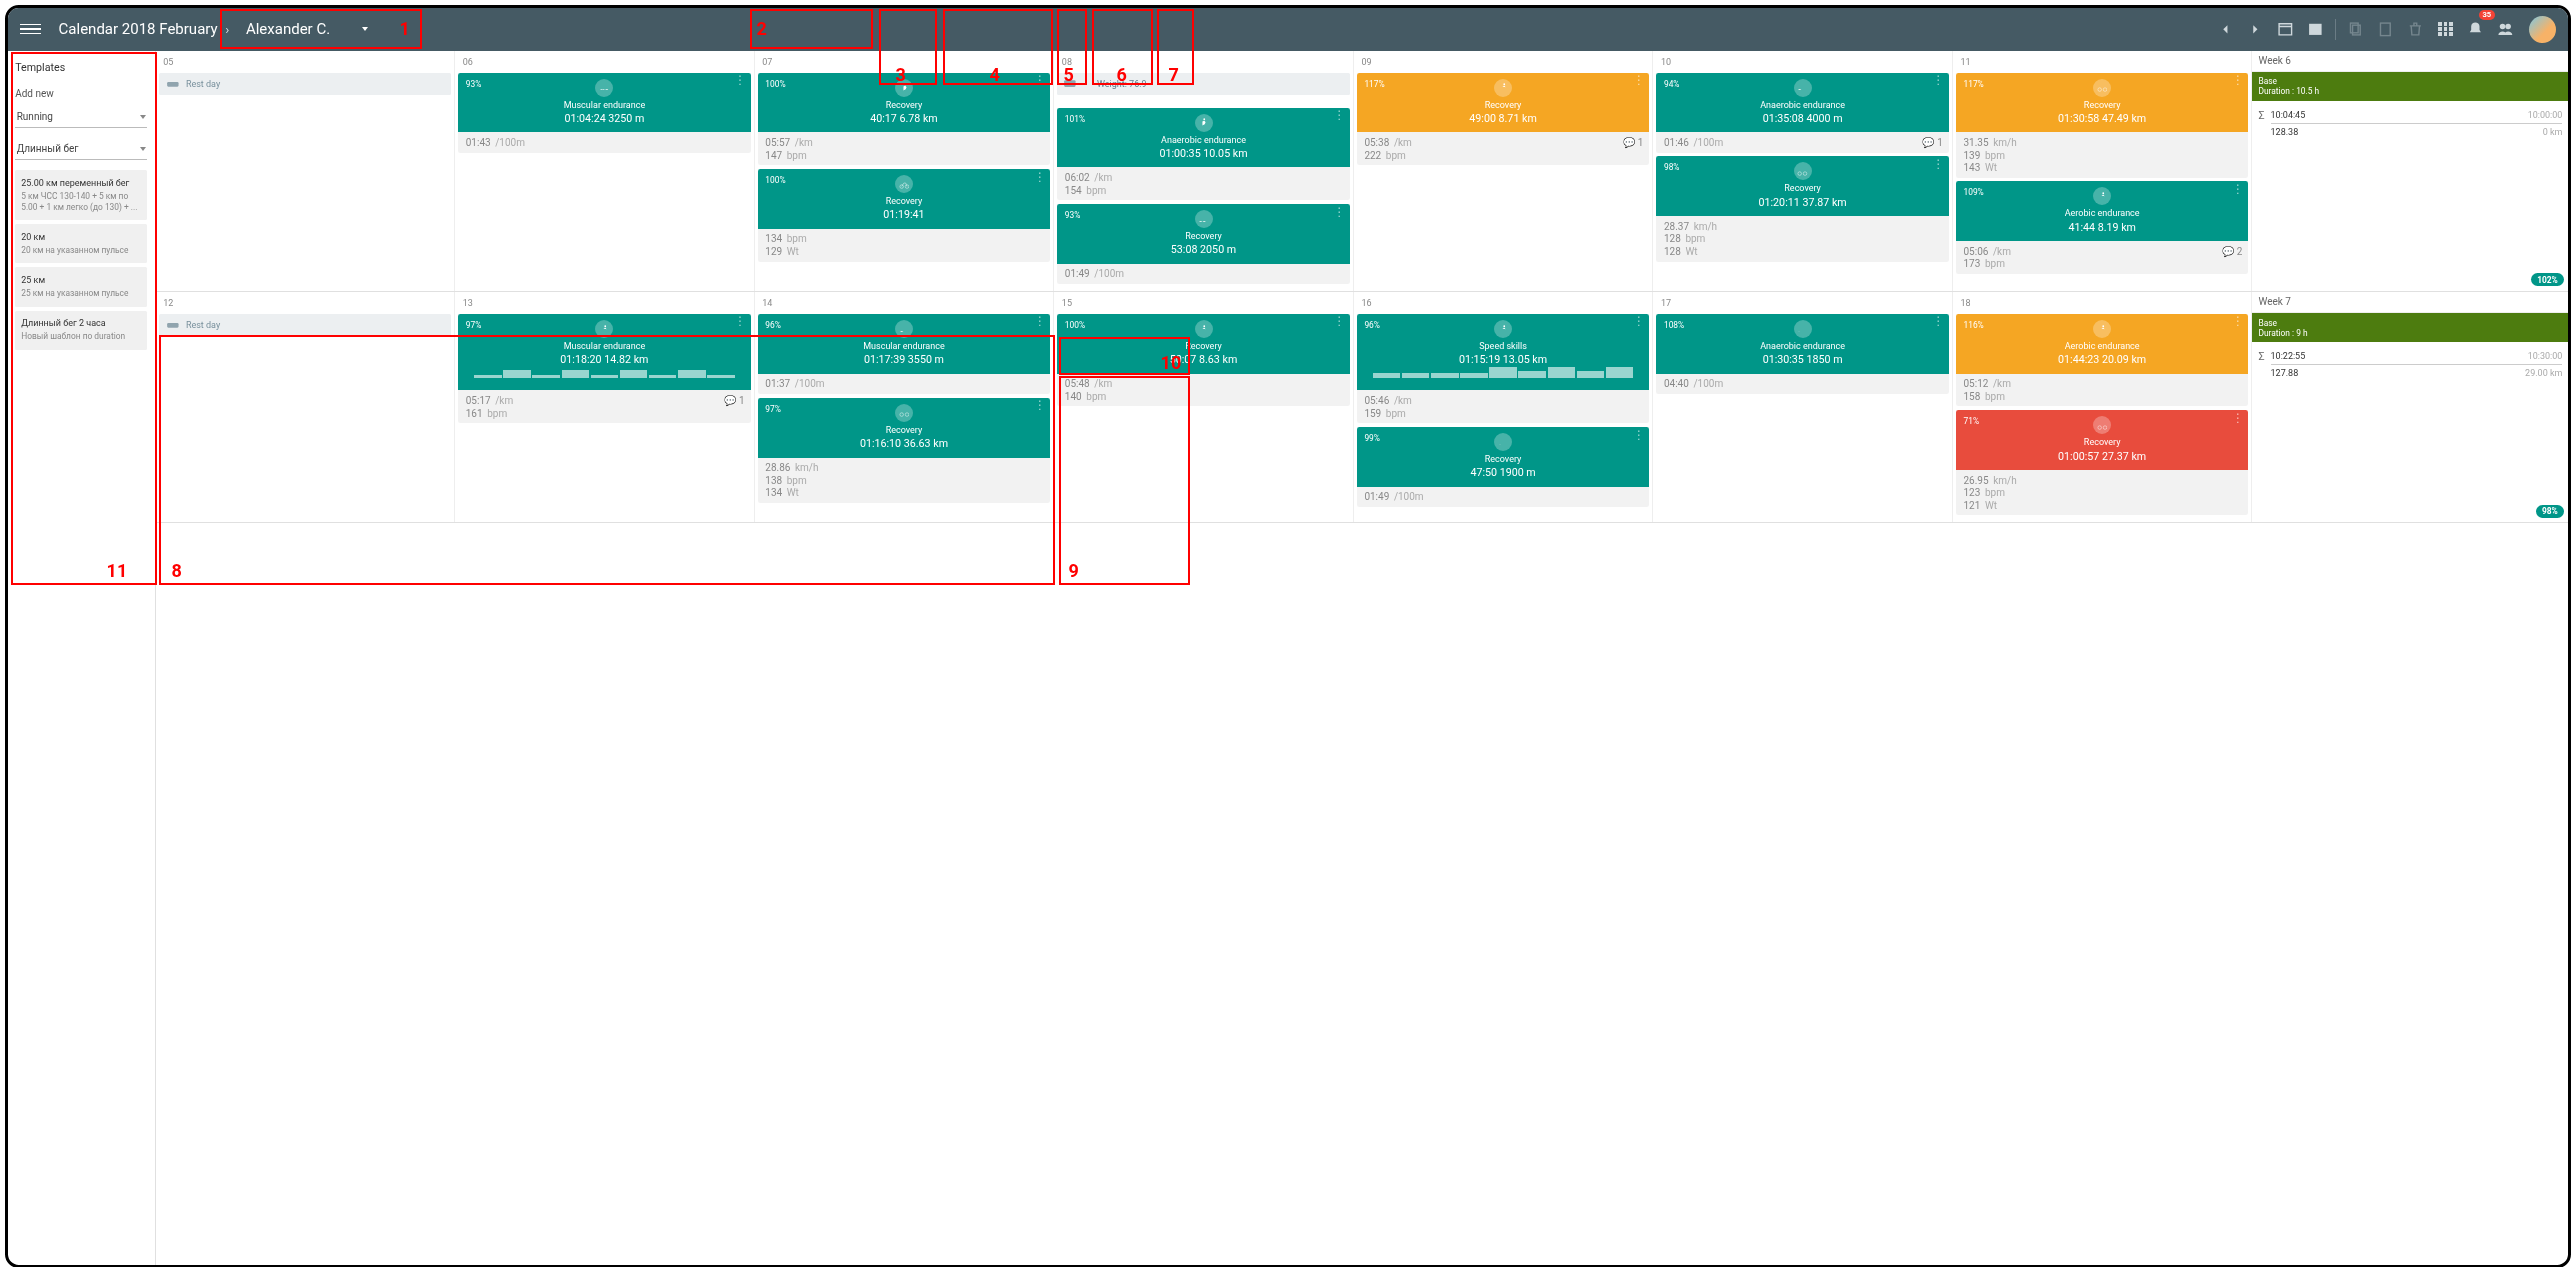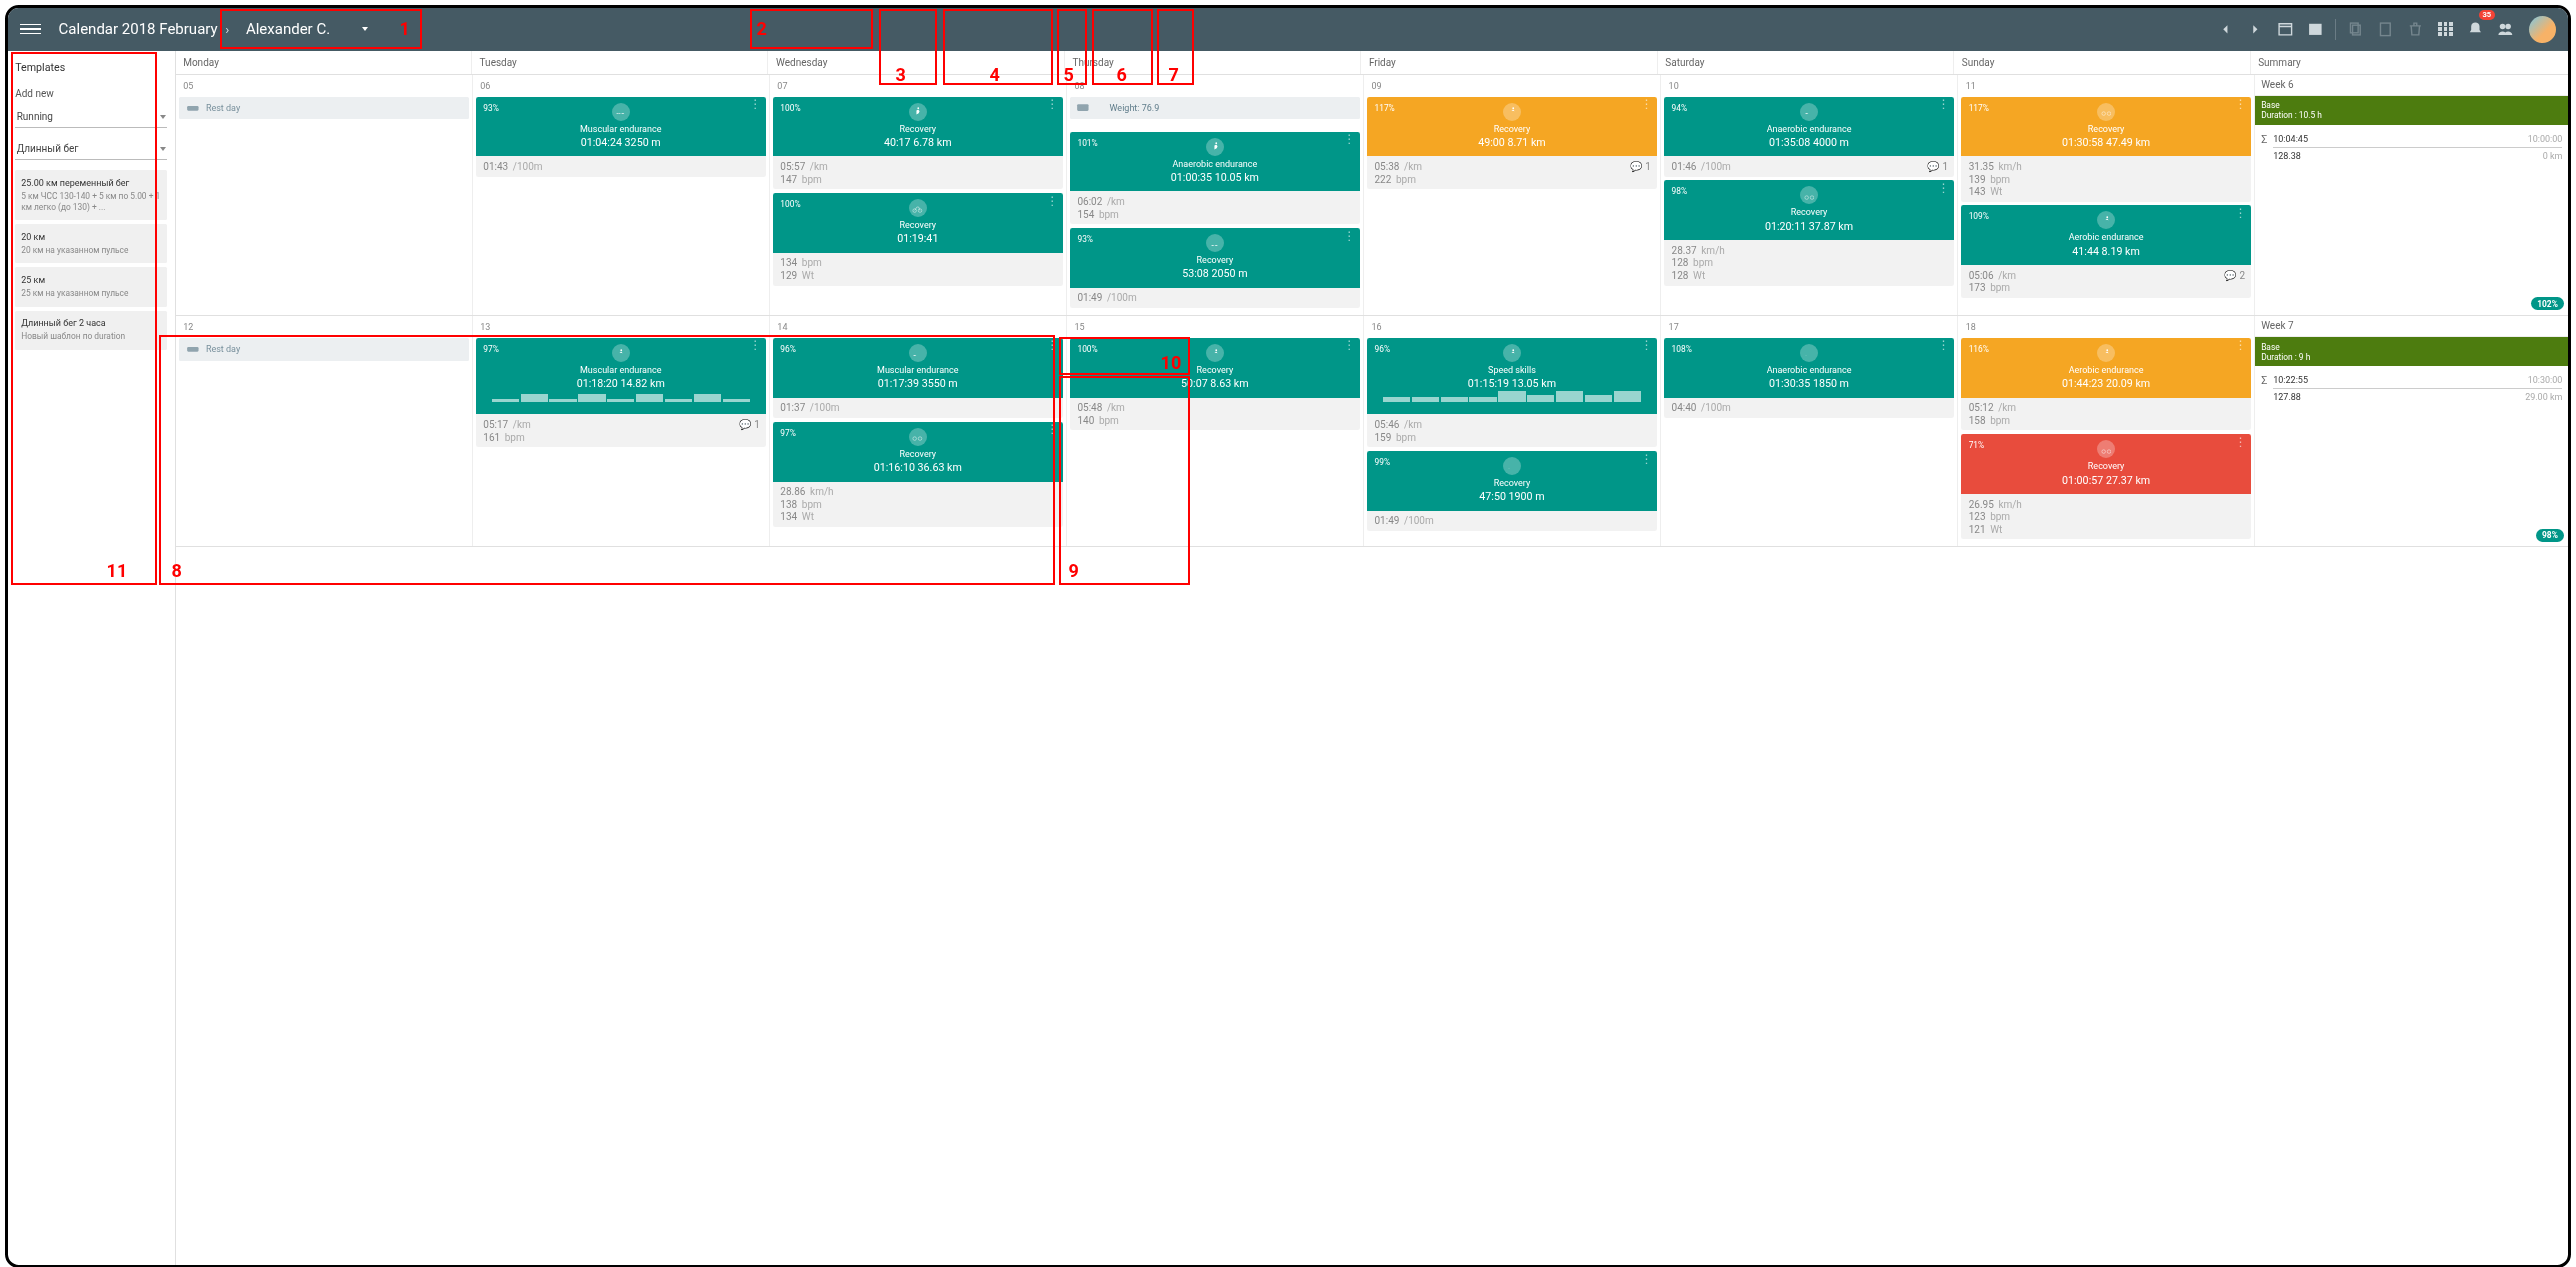--- a/index.html
+++ b/index.html
@@ -14,21 +14,21 @@
 .tri-down{width:0;height:0;border-left:3.8px solid transparent;border-right:3.8px solid transparent;border-top:4.6px solid #fff;margin-left:30px}
 .spacer{flex:1}
 .tbtn{width:30px;height:30px;display:flex;align-items:center;justify-content:center;cursor:pointer;color:#cfd8dc}
 .tbtn.dim{opacity:.35}
 .tbtn svg{width:16.7px;height:16.7px;fill:currentColor}
 .vdiv{width:0.8px;height:21px;background:#6b7c85;margin:0 4.6px}
 .avatar{width:27px;height:27px;border-radius:50%;background:linear-gradient(135deg,#7ec8e3,#f7b267 60%);margin-left:9px;cursor:pointer}
 .notif-badge{position:absolute;top:-4.6px;right:-4.6px;background:#f44336;color:#fff;font-size:7.6px;border-radius:6px;padding:0.8px 3.8px;font-weight:700}
 .tbtn.rel{position:relative}
 .layout{display:flex;height:calc(100% - 43px)}
-.sidebar{width:168px;padding:10.7px 7.6px;border-right:0.8px solid #e0e0e0}
+.sidebar{width:148px;padding:10.7px 7.6px;border-right:0.8px solid #e0e0e0}
 .sb-title{font-size:10.7px;margin-bottom:13.7px}
 .sb-sub{font-size:10px;color:#555;margin-bottom:7.6px}
 .sb-select{border-bottom:0.8px solid #bbb;padding:4.6px 1.5px;font-size:10px;color:#444;display:flex;justify-content:space-between;align-items:center;cursor:pointer;margin-bottom:10.7px}
 .tpl{background:#f0f0f0;padding:7.6px 6px;margin-bottom:4px;cursor:pointer;border-radius:1.5px}
 .tpl .tpl-t{font-size:9px;color:#333;margin-bottom:3px}
 .tpl .tpl-d{font-size:8.4px;color:#888;line-height:1.3}
 .main{flex:1;overflow:hidden;display:flex;flex-direction:column}
 .dayhdr{display:flex;background:#fff;border-bottom:0.8px solid #e0e0e0}
 .dh{flex:1;padding:6px 7.6px;font-size:10px;color:#666;border-right:0.8px solid #eee}
 .dh:last-child{flex:1.08;border-right:none}
@@ -200,30 +200,20 @@
           <div class="tpl-t">25 км</div>
           <div class="tpl-d">25 км на указанном пульсе</div>
         </div>
  <div class="tpl">
           <div class="tpl-t">Длинный бег 2 часа</div>
           <div class="tpl-d">Новый шаблон по duration</div>
         </div>
 </div>
 
 <div class="main">
-<div class="dayhdr">
- <div class="dh">Monday</div>
- <div class="dh">Tuesday</div>
- <div class="dh">Wednesday</div>
- <div class="dh">Thursday</div>
- <div class="dh">Friday</div>
- <div class="dh">Saturday</div>
- <div class="dh">Sunday</div>
- <div class="dh">Summary</div>
-</div>
 
 <div class="week">
  <div class="daycol">
             <div class="dnum">05</div>
   <div class="restday">
               <svg viewBox="0 0 24 16">
                 <rect x="2" y="4" width="20" height="8" rx="2"></rect>
               </svg>
               <span>Rest day</span>
             </div>

